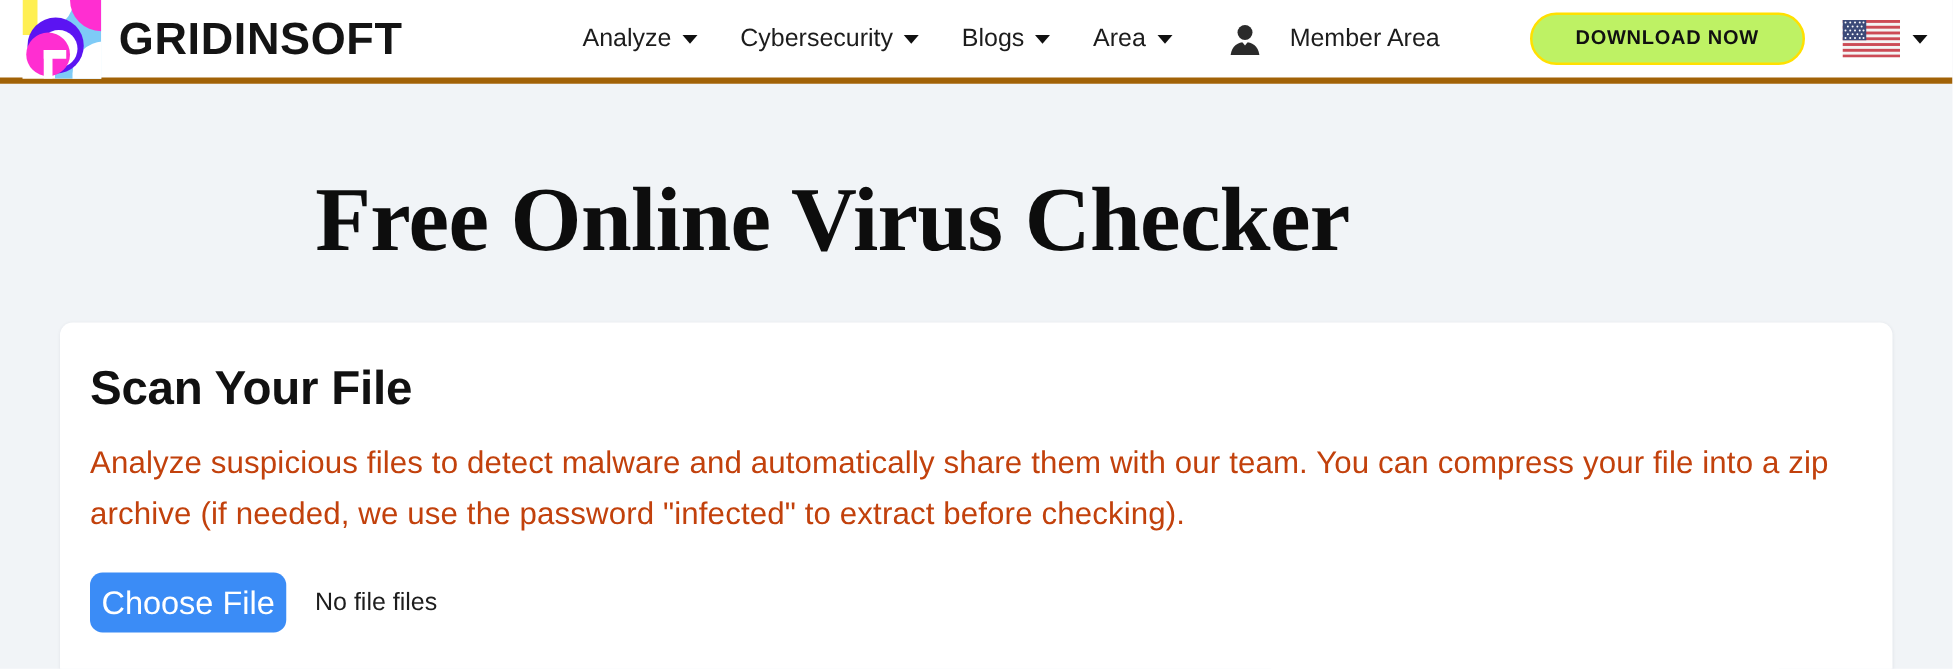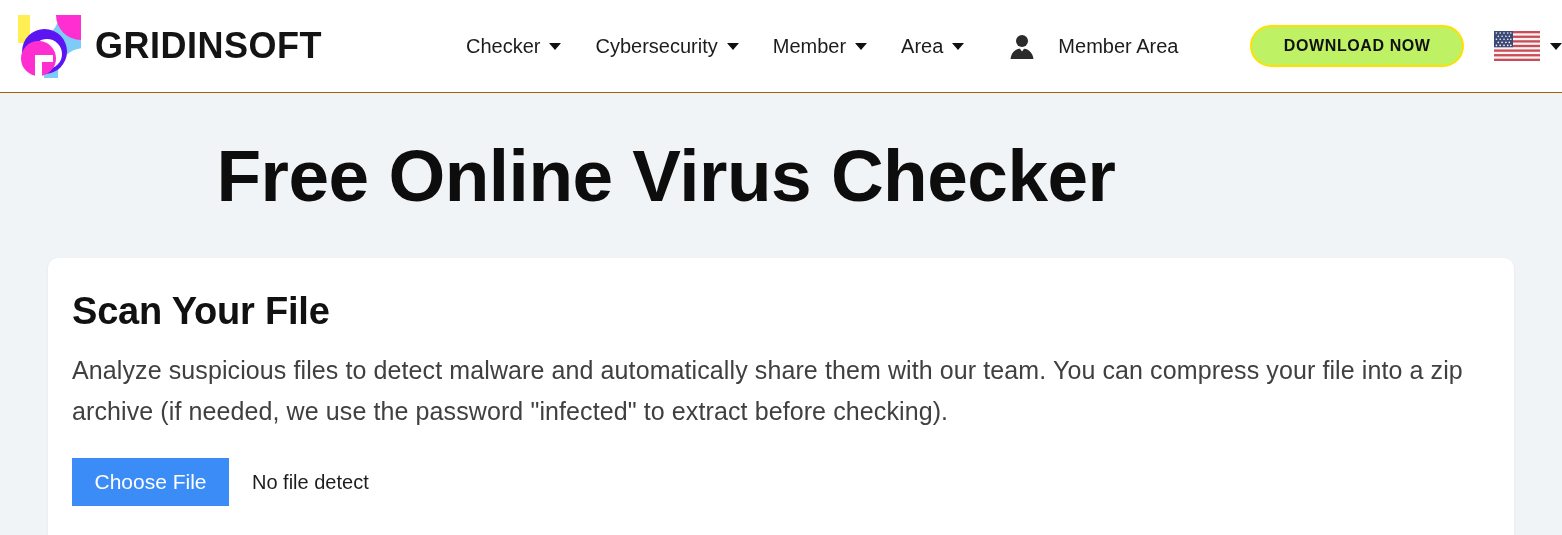--- a/index.html
+++ b/index.html
@@ -13,23 +13,23 @@
     background: #f1f4f7;
     color: #1a1a1a;
     position: relative;
   }
 
   
   .header {
     position: absolute;
     top: 0; left: 0;
     width: 1562px;
-    height: 93px;
-    background: #ffffff;
-    border-bottom: 1px solid #a16207;
+    height: 67px;
+    background: #ffffff;
+    border-bottom: 5px solid #a16207;
     display: flex;
     align-items: center;
   }
 
   .brand {
     display: flex;
     align-items: center;
     margin-left: 18px;
     gap: 14px;
     cursor: pointer;
@@ -192,21 +192,21 @@
     flex: none;
   }
 
   
   .page-title {
     position: absolute;
     top: 131px;
     left: 0;
     width: 1332px;
     text-align: center;
-    font-family: Liberation Sans, sans-serif;
+    font-family: Liberation Serif, serif;
     font-size: 73px;
     line-height: 90px;
     font-weight: bold;
     color: #0d0d0d;
     letter-spacing: -0.5px;
   }
 
   .card {
     position: absolute;
     left: 48px;
@@ -225,40 +225,40 @@
     font-weight: bold;
     color: #111111;
     letter-spacing: -0.2px;
     margin-bottom: 16px;
   }
 
   .card-desc {
     font-family: "Liberation Sans Narrow", "Liberation Sans", sans-serif;
     font-size: 25px;
     line-height: 41px;
-    color: #404040;
+    color: #c2410c;
     max-width: 1420px;
     letter-spacing: 0.1px;
   }
 
   .file-row {
     display: flex;
     align-items: center;
     gap: 23px;
     margin-top: 26px;
   }
   .choose-file-btn {
     width: 157px;
     height: 48px;
-    border-radius: 0;
+    border-radius: 10px;
     border: none;
     background: #3b8cf6;
     color: #ffffff;
     font-family: "Liberation Sans", sans-serif;
-    font-size: 21px;
+    font-size: 26px;
     display: flex;
     align-items: center;
     justify-content: center;
     cursor: pointer;
     white-space: nowrap;
   }
   .file-status {
     font-size: 20px;
     color: #1d1d1d;
     white-space: nowrap;
@@ -278,29 +278,29 @@
       <div class="logo-purple-cut"></div>
       <div class="logo-g"></div>
       <div class="logo-g-bar"></div>
       <div class="logo-g-stem"></div>
     </div>
     <div class="brand-name">GRIDINSOFT</div>
   </div>
 
   <nav class="nav">
     <div class="nav-item">
-      <span>Checker</span>
+      <span>Analyze</span>
       <span class="caret"></span>
     </div>
     <div class="nav-item">
       <span>Cybersecurity</span>
       <span class="caret"></span>
     </div>
     <div class="nav-item">
-      <span>Member</span>
+      <span>Blogs</span>
       <span class="caret"></span>
     </div>
     <div class="nav-item">
       <span>Area</span>
       <span class="caret"></span>
     </div>
   </nav>
 
   <div class="member">
     <svg class="user-icon" viewBox="0 0 28 28">
@@ -356,15 +356,15 @@
 
 </header>
 
 <h1 class="page-title">Free Online Virus Checker</h1>
 
 <section class="card">
   <h2 class="card-title">Scan Your File</h2>
   <p class="card-desc">Analyze suspicious files to detect malware and automatically share them with our team. You can compress your file into a zip archive (if needed, we use the password "infected" to extract before checking).</p>
   <div class="file-row">
     <button class="choose-file-btn">Choose File</button>
-    <span class="file-status">No file detect</span>
+    <span class="file-status">No file files</span>
   </div>
 </section>
 
 </body></html>

